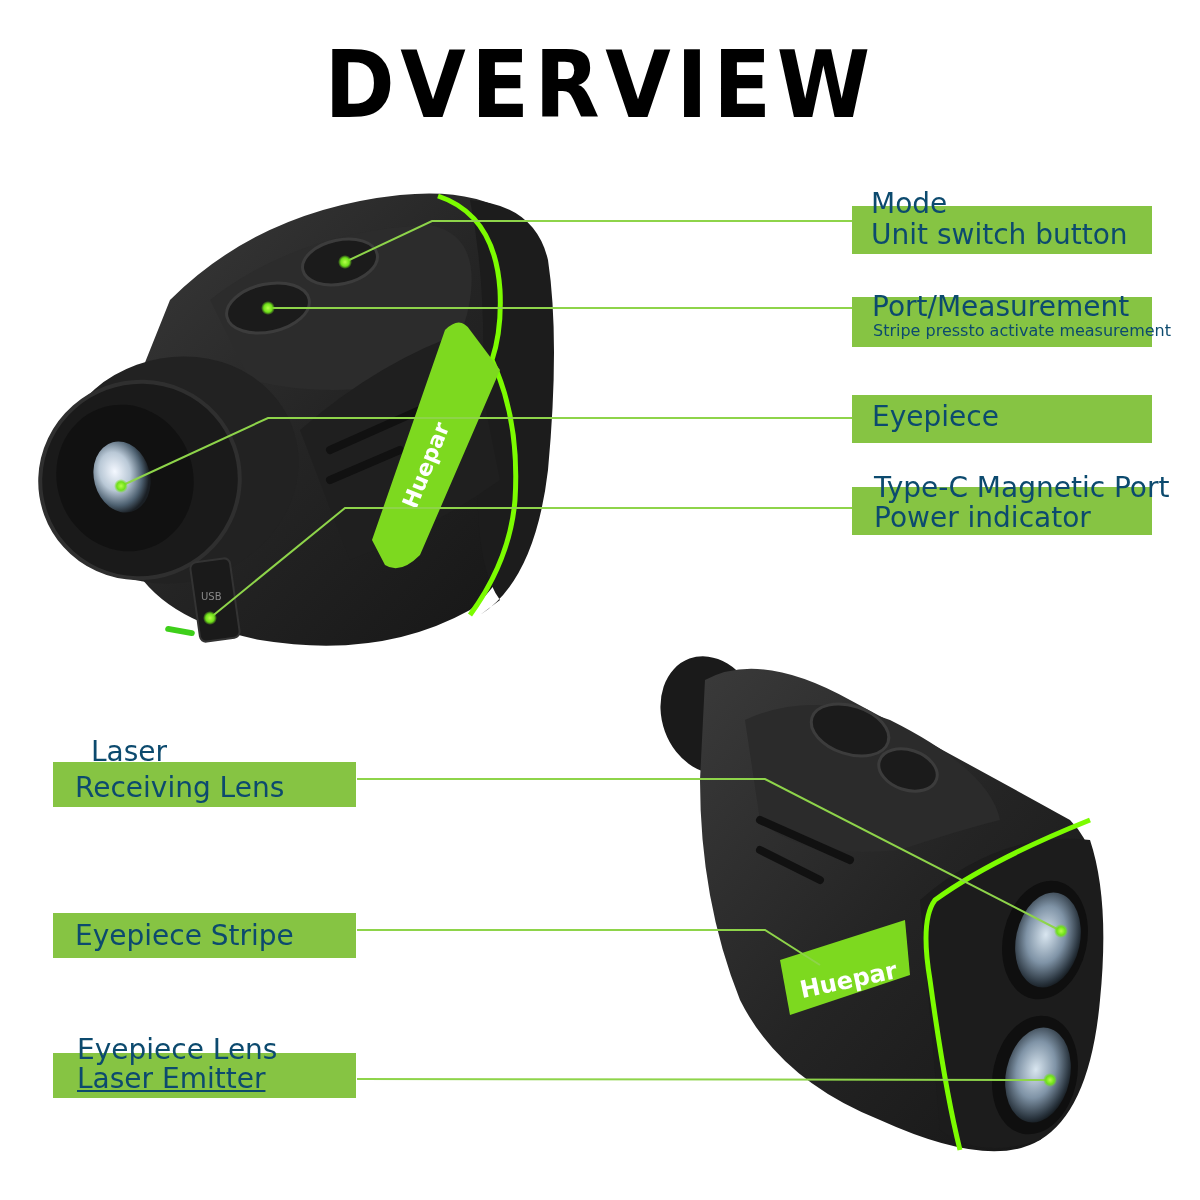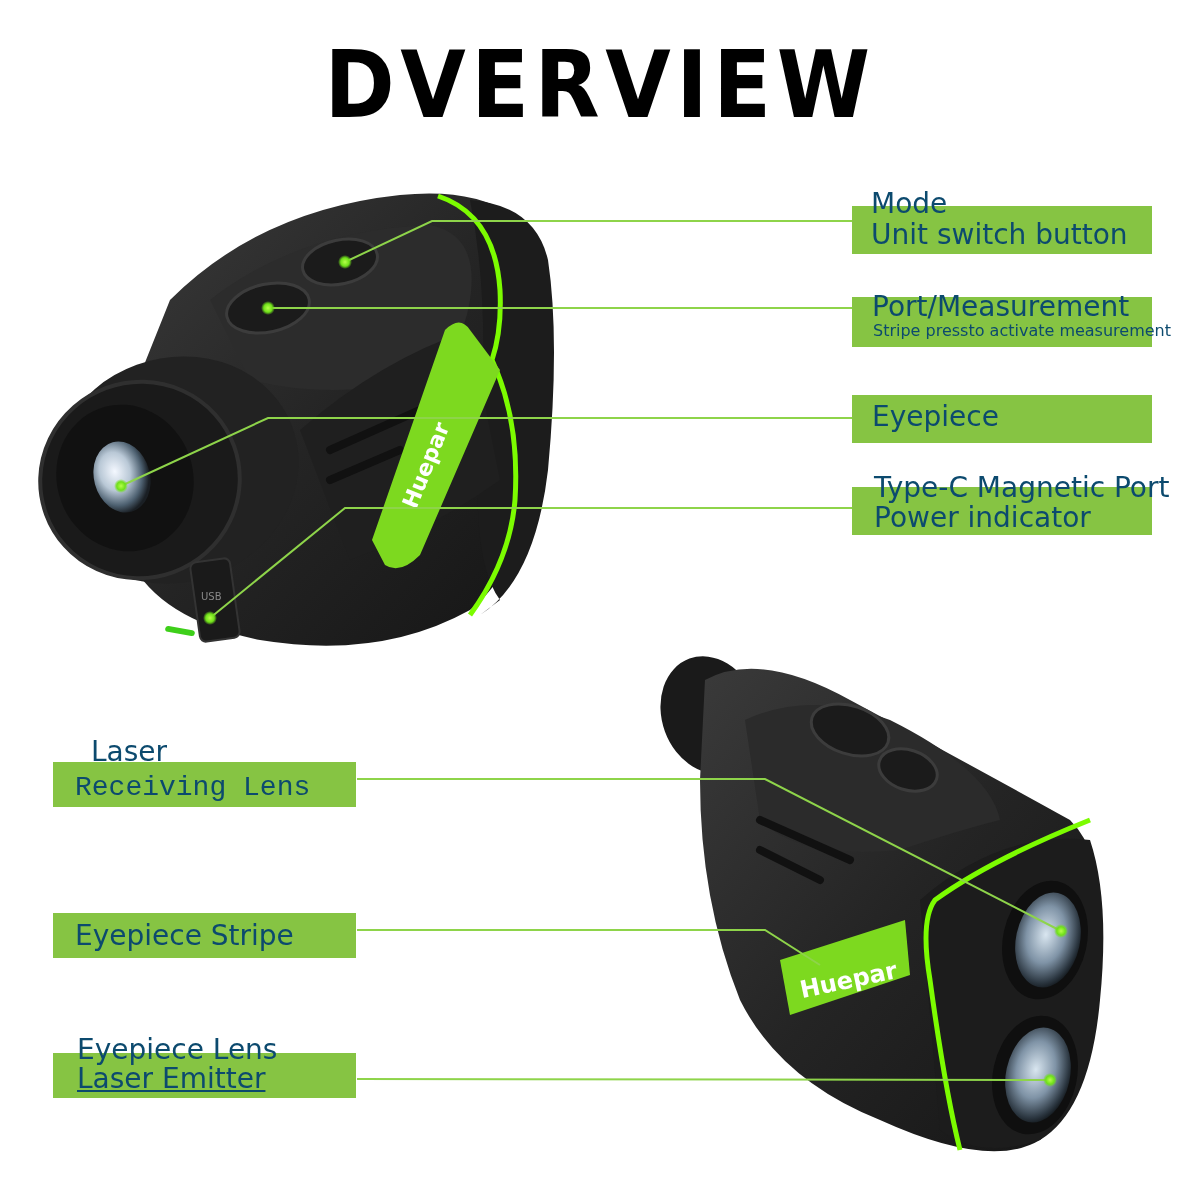--- a/index.html
+++ b/index.html
@@ -137,20 +137,20 @@
 
 <div class="label-box" style="left:852px; top:395px; width:300px; height:48px;"></div>
 <div class="label-text big" style="left:872px; top:403px;">Eyepiece</div>
 
 <div class="label-box" style="left:852px; top:487px; width:300px; height:48px;"></div>
 <div class="label-text big" style="left:874px; top:474px;">Type-C Magnetic Port</div>
 <div class="label-text big" style="left:874px; top:504px;">Power indicator</div>
 
 <div class="label-box" style="left:53px; top:762px; width:303px; height:45px;"></div>
 <div class="label-text big" style="left:75px; top:738px;margin-left:16px;">Laser</div>
-<div class="label-text big" style="left:75px; top:774px;font-family:Liberation Mono, monospace;">Receiving Lens</div>
+<div class="label-text big" style="left:75px; top:774px;">Receiving Lens</div>
 
 <div class="label-box" style="left:53px; top:913px; width:303px; height:45px;"></div>
 <div class="label-text big" style="left:75px; top:922px;">Eyepiece Stripe</div>
 
 <div class="label-box" style="left:53px; top:1053px; width:303px; height:45px;"></div>
 <div class="label-text big" style="left:77px; top:1036px;">Eyepiece Lens</div>
 <div class="label-text big" style="left:77px; top:1065px;text-decoration:underline;">Laser Emitter</div>
 
 </body></html>

